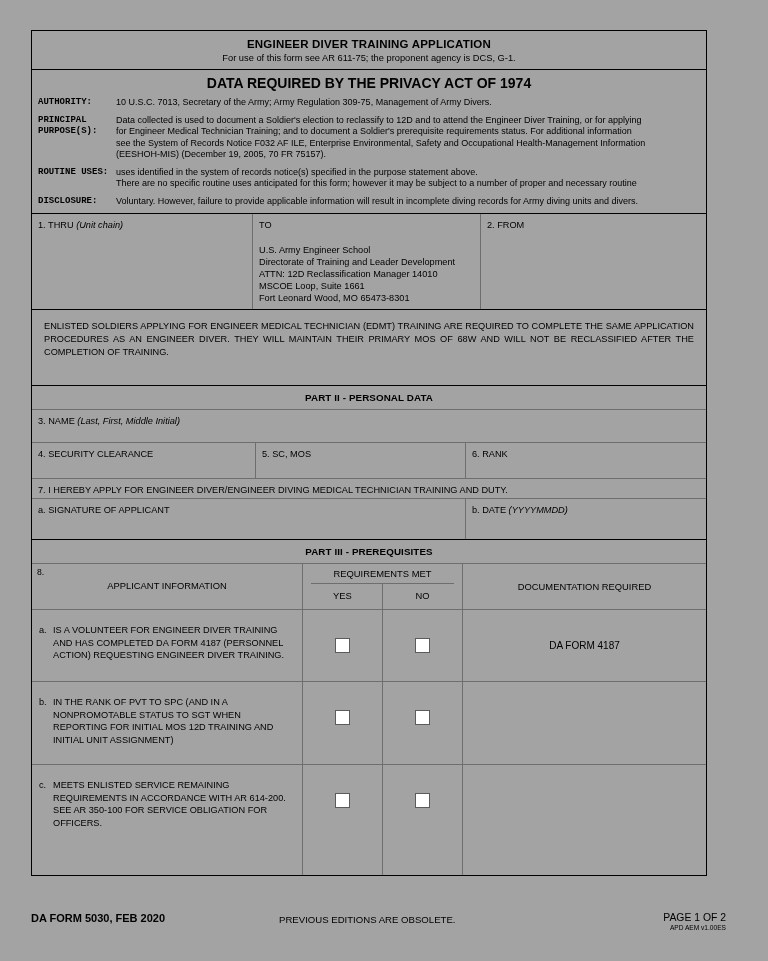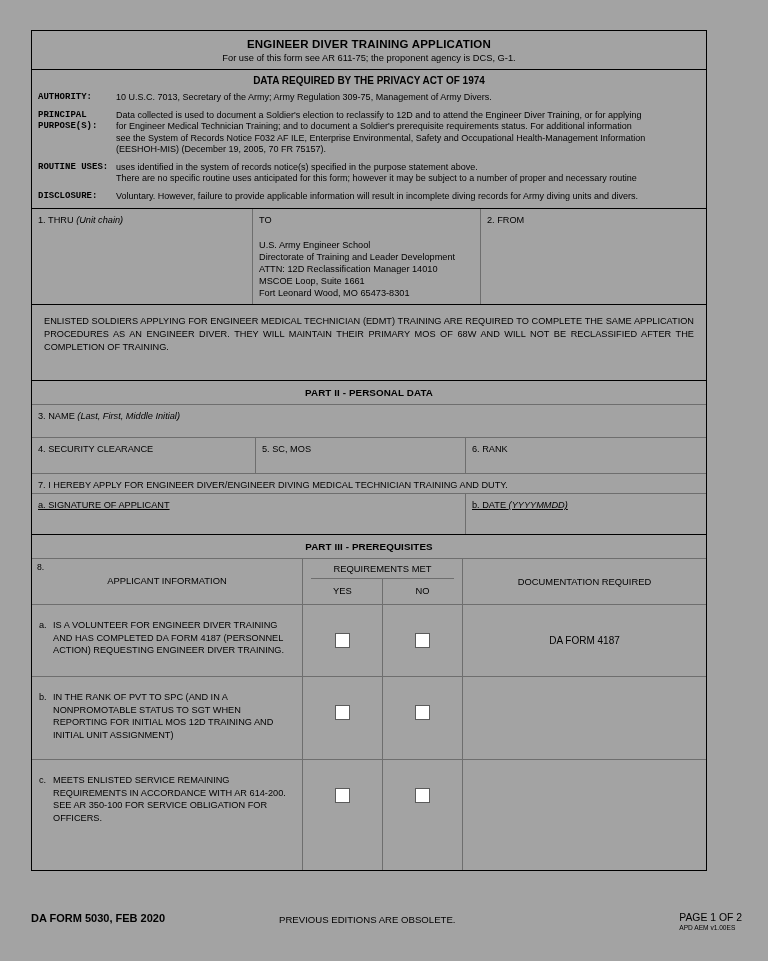--- a/index.html
+++ b/index.html
@@ -46,21 +46,21 @@
     font-size: 9.3px;
     margin-top: 3px;
   }
 
   
   .privacy {
     padding: 5px 6px 6px 6px;
   }
   .privacy-title {
     text-align: center;
-    font-size: 10px;
+    font-size: 14px;
     font-weight: bold;
     margin-bottom: 6px;
   }
   .pa-row {
     display: flex;
     margin-bottom: 6px;
   }
   .pa-label {
     font-size: 9px;
     font-weight: bold;
@@ -114,21 +114,21 @@
 
   
   .p2-name { padding: 5px 6px; height: 33px; box-sizing: border-box; }
   .p2-3col { display: flex; height: 35px; }
   .p2-3col > div { box-sizing: border-box; padding: 5px 6px; }
   .p2-a { width: 224px; border-right: 1px solid #6e6e6e; }
   .p2-b { width: 210px; border-right: 1px solid #6e6e6e; }
   .p2-c { flex: 1; }
   .p2-apply { padding: 5px 6px; height: 20px; box-sizing: border-box; }
   .p2-sig { display: flex; height: 40px; }
-  .p2-sig > div { box-sizing: border-box; padding: 5px 6px; text-decoration: underline; }
+  .p2-sig > div { box-sizing: border-box; padding: 5px 6px; }
   .p2-sig-a { width: 434px; border-right: 1px solid #6e6e6e; }
   .p2-sig-b { flex: 1; }
 
   
   .p3 { width: 100%; }
   .p3-head {
     display: flex;
   }
   .p3-head-left {
     width: 271px;
@@ -236,22 +236,23 @@
     font-weight: bold;
   }
   .footer-center {
     position: absolute;
     left: 248px;
     top: 2px;
     font-size: 9.6px;
   }
   .footer-right {
     position: absolute;
-    right: 5px;
+    right: 21px;
     top: 0;
+    text-align: right;
   }
   .footer-page {
     font-size: 10.4px;
   }
   .footer-apd {
     font-size: 6.6px;
     margin-top: 1px;
   }
 </style>
 </head>

